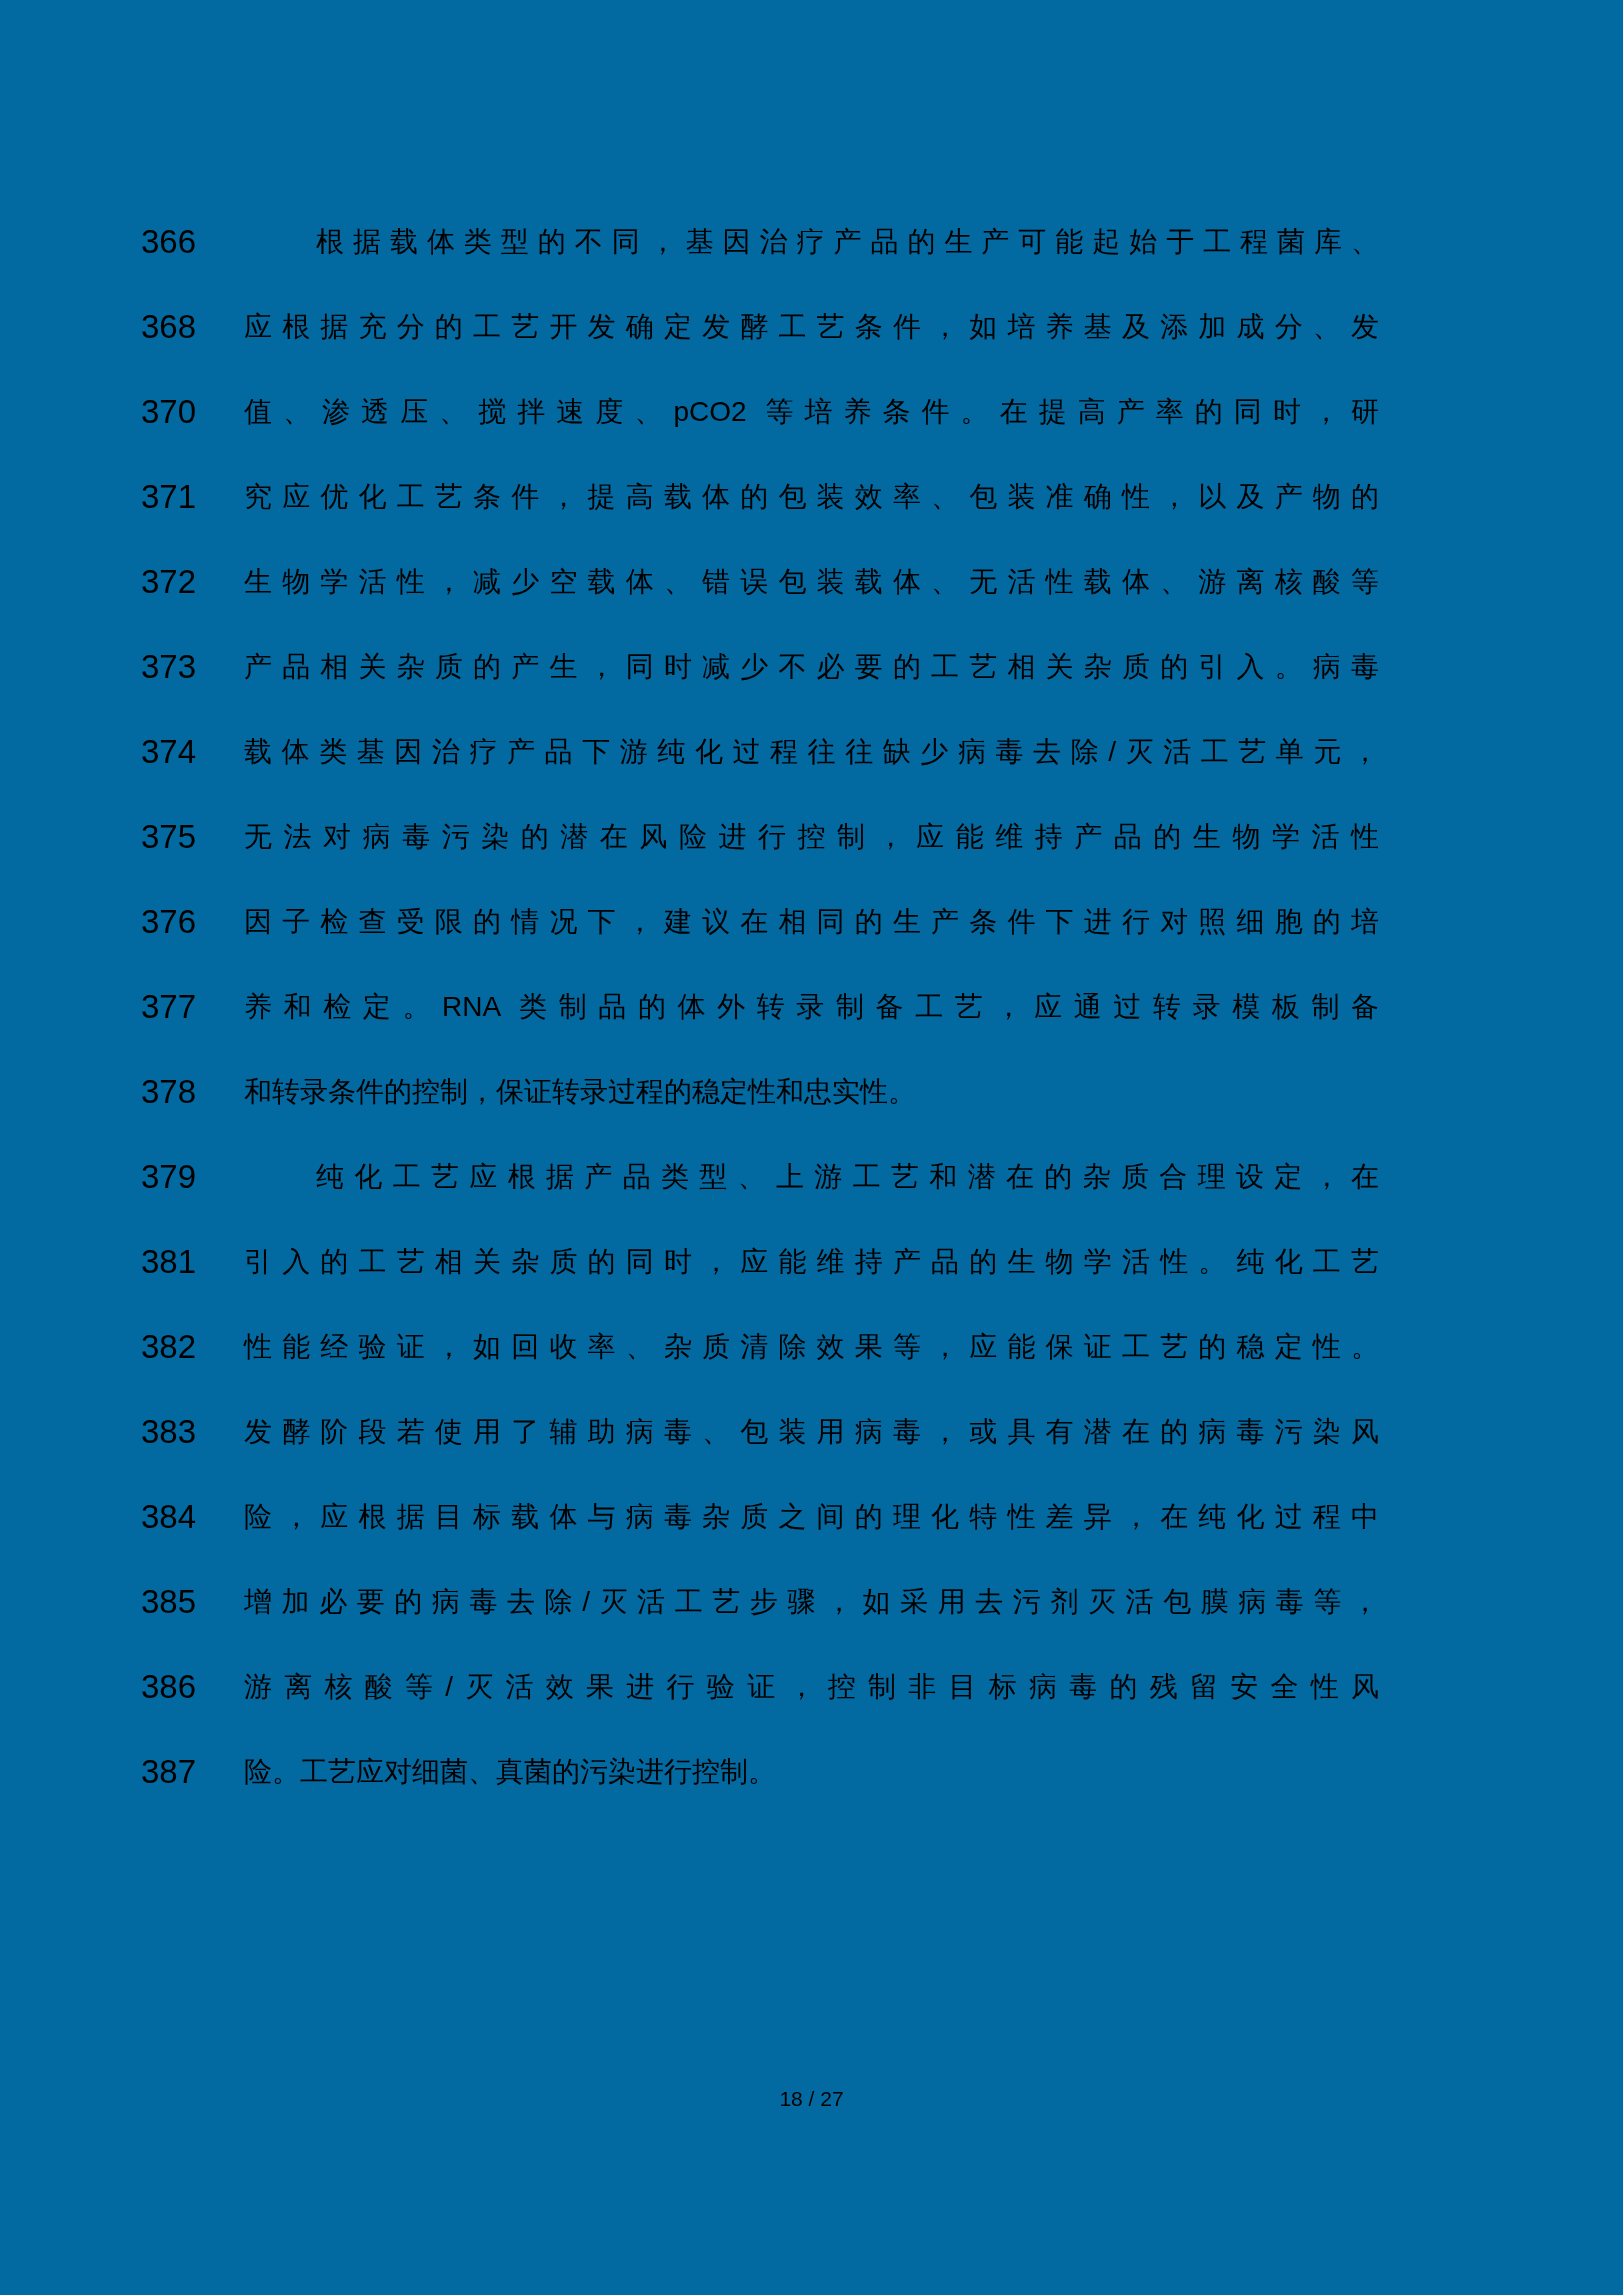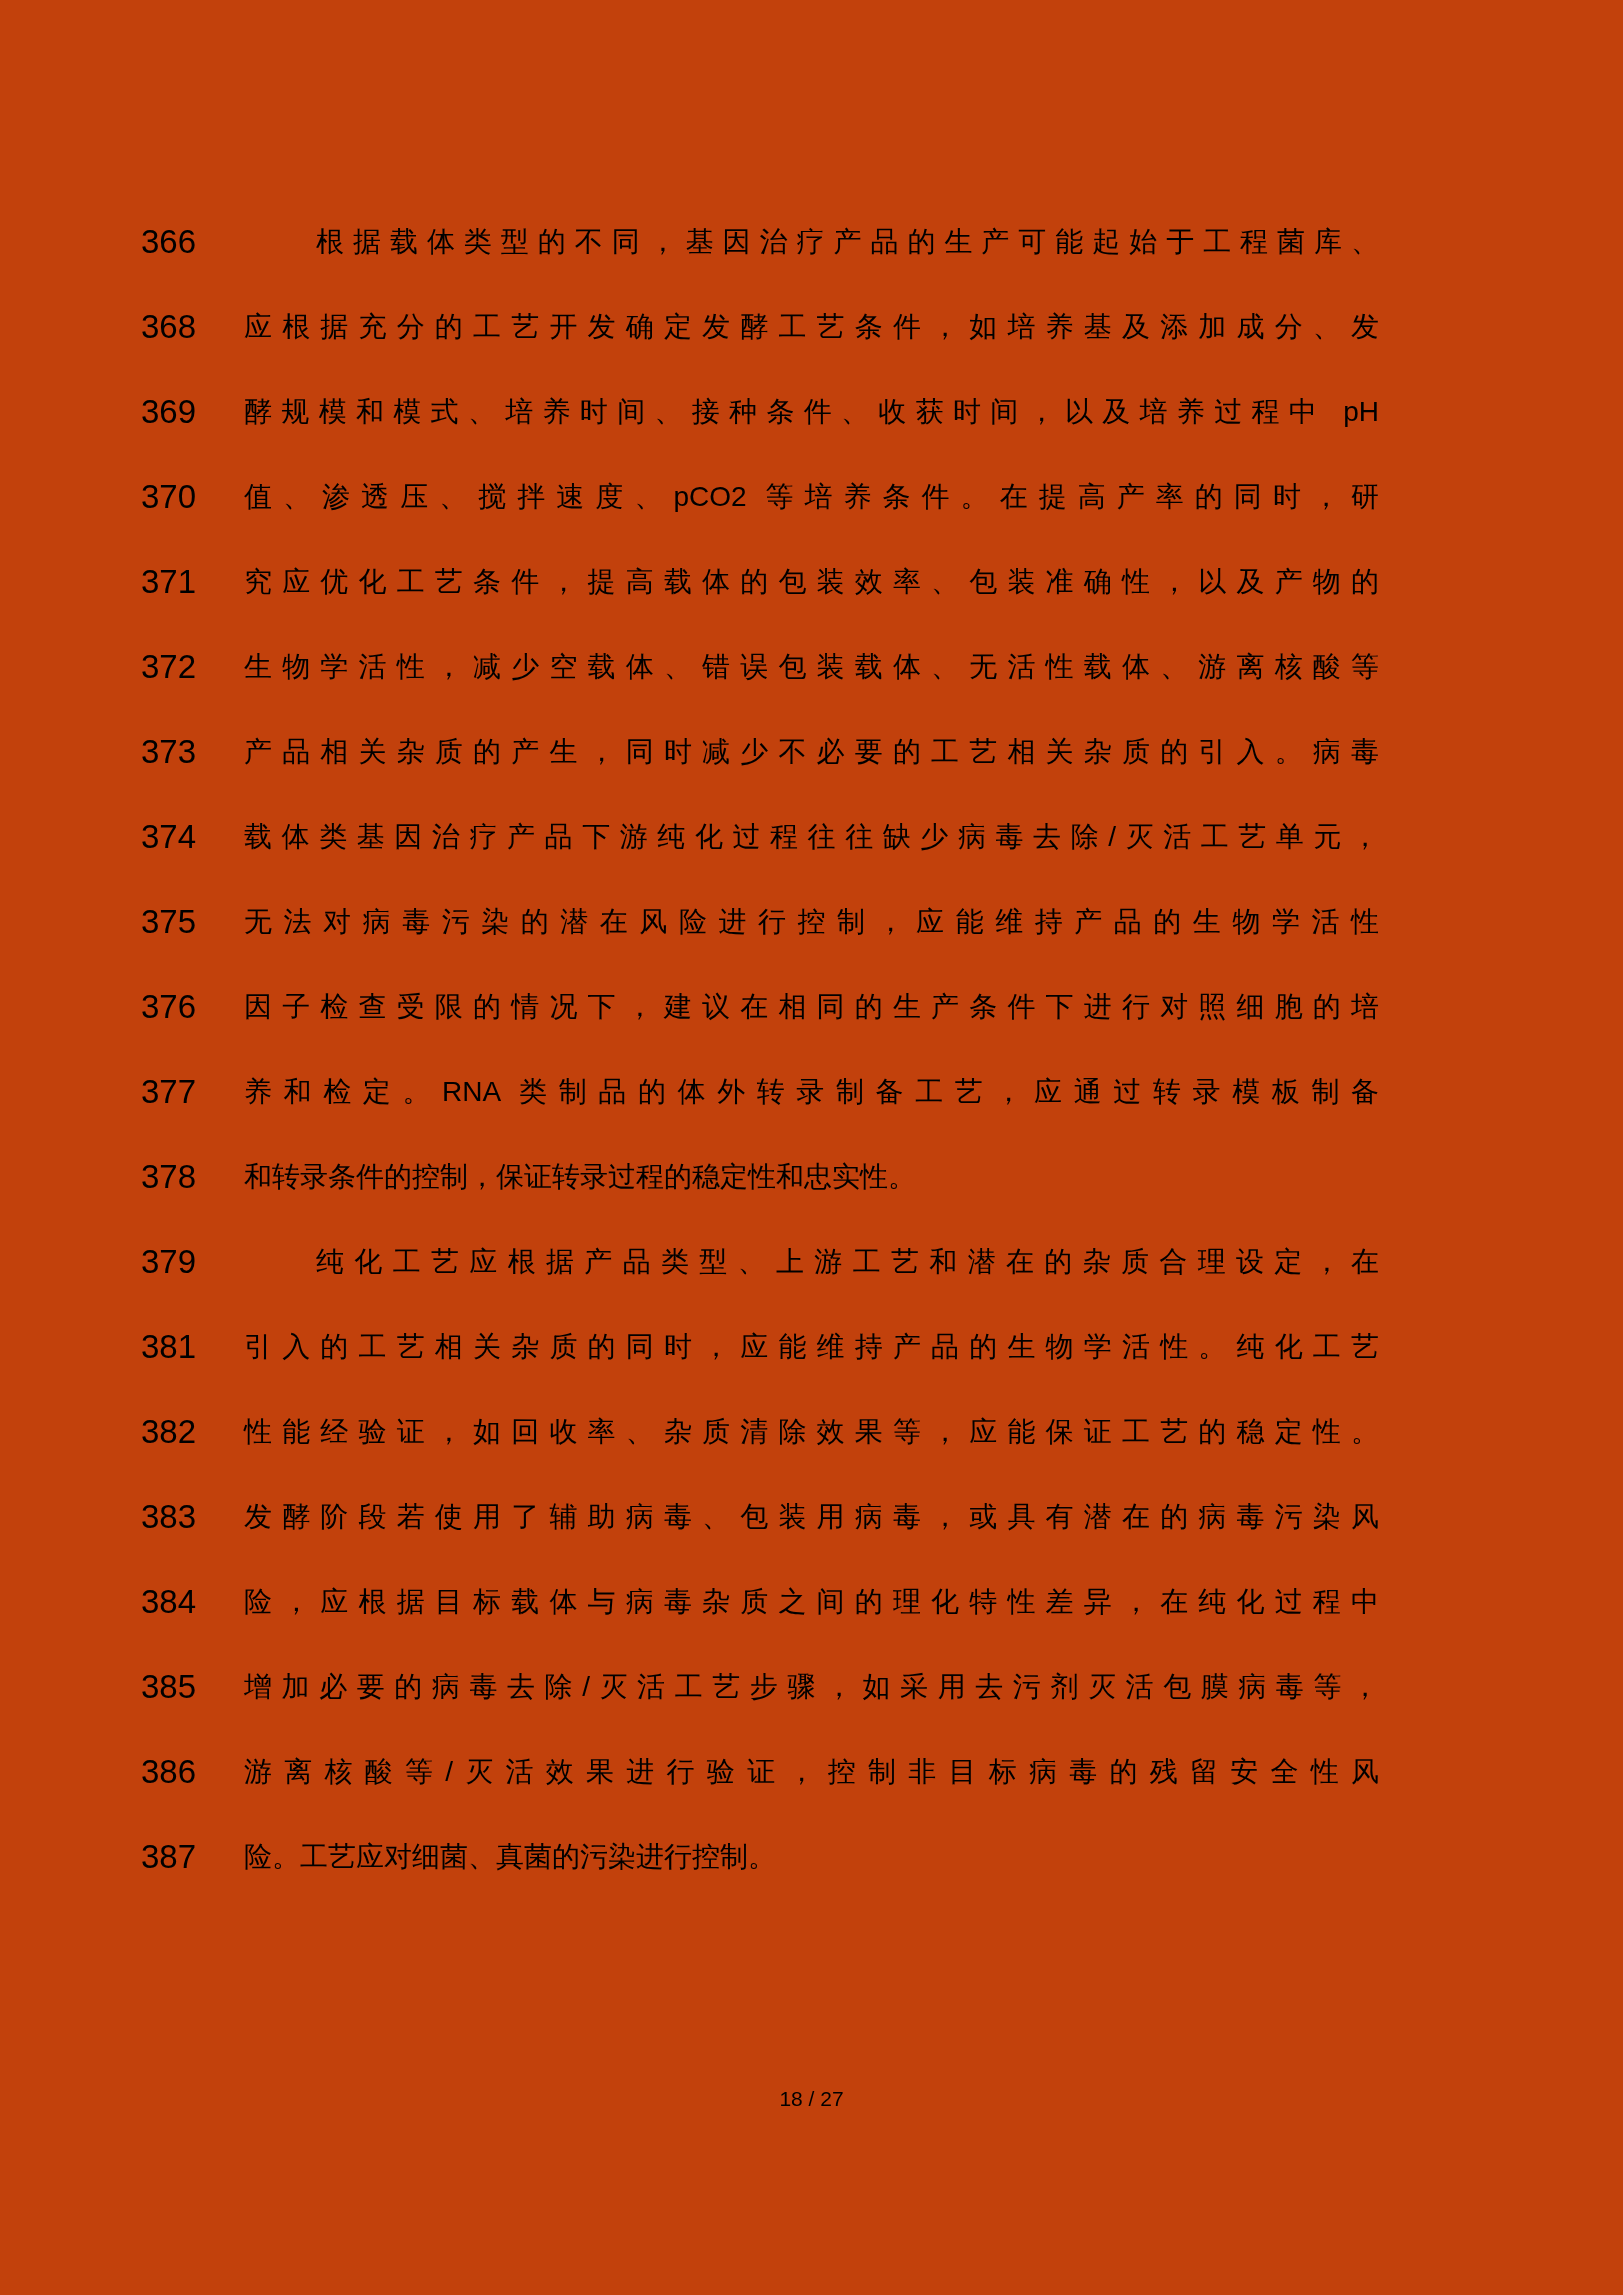--- a/index.html
+++ b/index.html
@@ -4,21 +4,21 @@
 <style>
   html, body {
     margin: 0;
     padding: 0;
     background: #ffffff;
   }
   .page {
     position: relative;
     width: 1623px;
     height: 2295px;
-    background: #c2410c;
+    background: #0369a1;
     color: #000000;
     font-family: "Liberation Sans", sans-serif;
     overflow: hidden;
   }
   .text-block {
     position: absolute;
     top: 199px;
     left: 0;
     right: 0;
   }
@@ -70,24 +70,20 @@
 <div class="page">
   <div class="text-block">
 
     <div class="row indent">
       <span class="num">366</span>
       <div class="text">根据载体类型的不同，基因治疗产品的生产可能起始于工程菌库、</div>
     </div>
     <div class="row">
       <span class="num">368</span>
       <div class="text">应根据充分的工艺开发确定发酵工艺条件，如培养基及添加成分、发</div>
-    </div>
-    <div class="row">
-      <span class="num">369</span>
-      <div class="text">酵规模和模式、培养时间、接种条件、收获时间，以及培养过程中 pH</div>
     </div>
     <div class="row">
       <span class="num">370</span>
       <div class="text">值、渗透压、搅拌速度、pCO2 等培养条件。在提高产率的同时，研</div>
     </div>
     <div class="row">
       <span class="num">371</span>
       <div class="text">究应优化工艺条件，提高载体的包装效率、包装准确性，以及产物的</div>
     </div>
     <div class="row">

